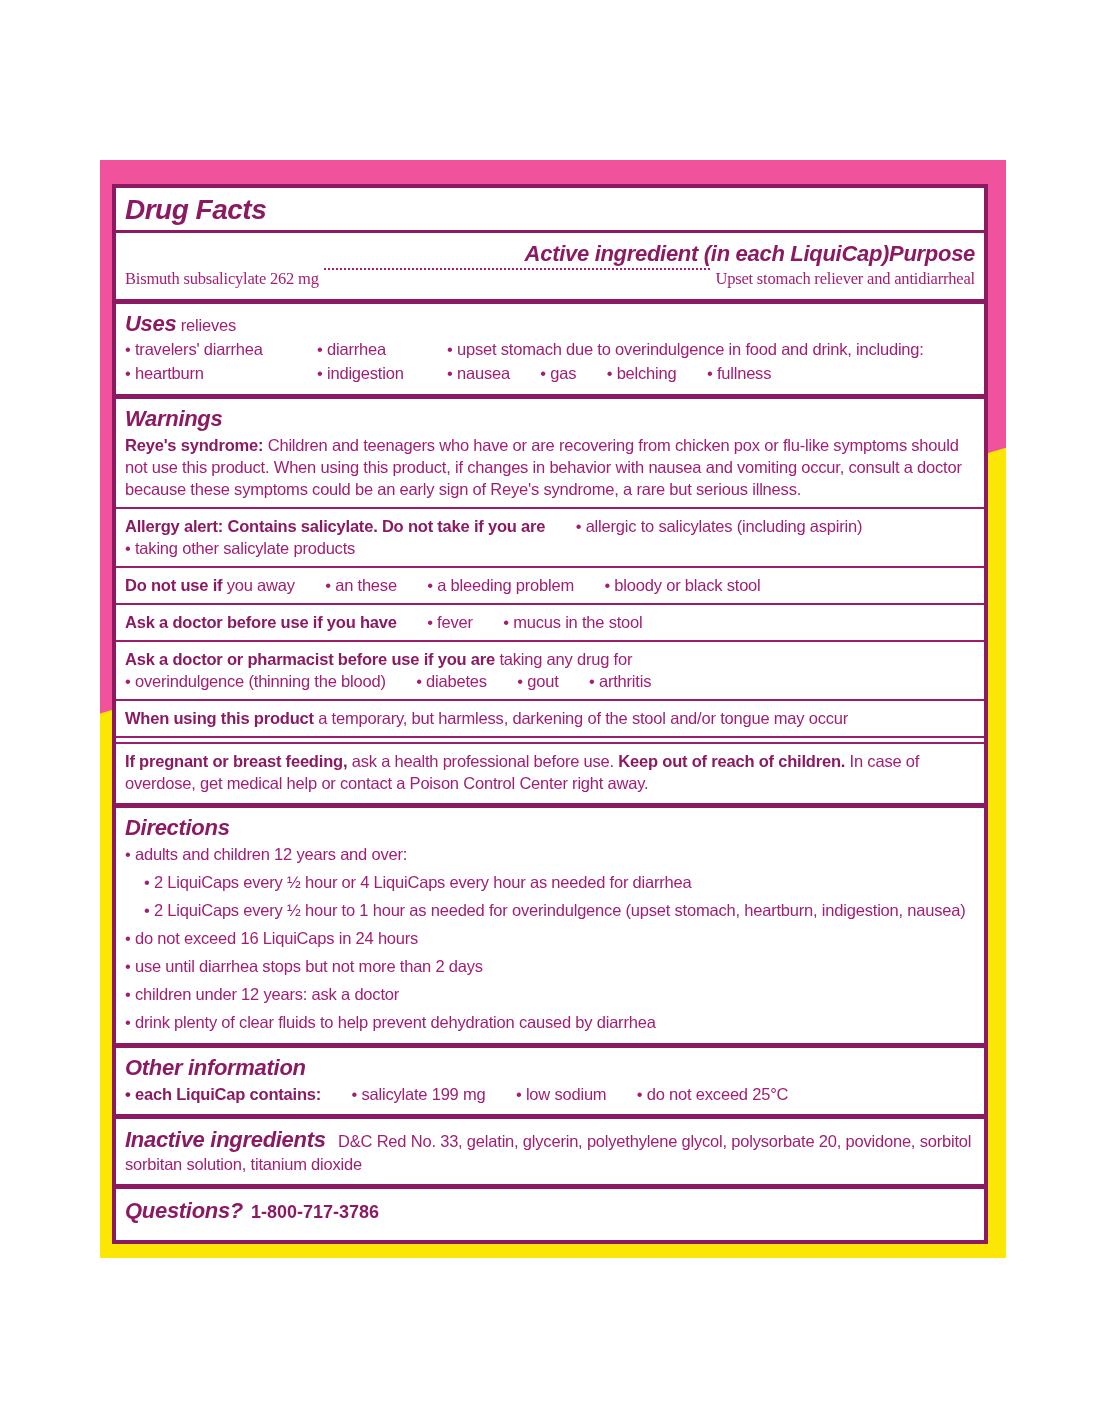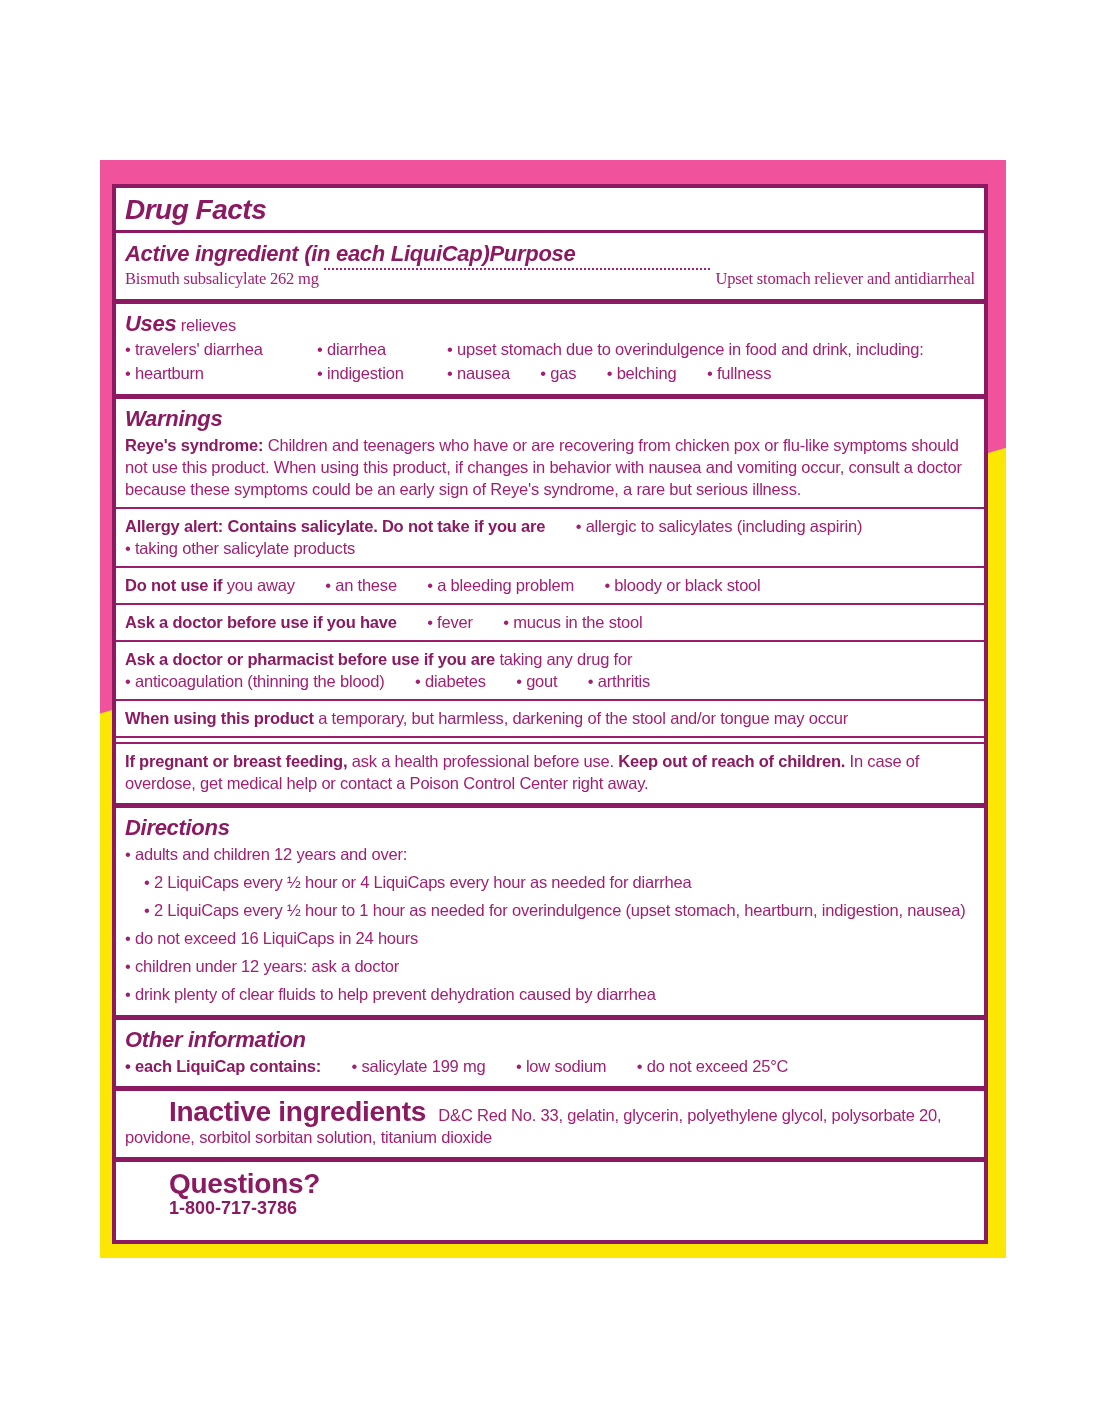--- a/index.html
+++ b/index.html
@@ -18,32 +18,32 @@
   h1{font-size:28px;line-height:32px;font-style:italic;font-weight:bold;color:var(--dark);
         margin:2px 0 4px;letter-spacing:-0.5px;}
   .h2{font-size:22px;line-height:27px;font-style:italic;font-weight:bold;color:var(--dark);
         display:inline-block;letter-spacing:-0.3px;}
   .rule{background:var(--dark);margin:4px -9px;}
   .rule.mid{height:3px;}
   .rule.thick{height:5px;margin:5px -9px;}
   .rule.thin{height:2px;margin:4px -9px;background:#9b1d6c;}
   p{margin:0;padding:2px 0 3px;}
   .b{font-weight:bold;color:var(--dark);}
-  .row-between{display:flex;justify-content:flex-start;align-items:baseline;padding-top:2px;}
+  .row-between{display:flex;justify-content:flex-end;align-items:baseline;padding-top:2px;}
   .dose-row{display:flex;align-items:flex-start;padding:1px 0 3px;font-family:Liberation Serif, serif;}
   .leader{flex:1;border-bottom:2.5px dotted var(--text);margin:0 5px 4px;min-width:40px;}
   .bi::before{content:"\2022\00a0";}
   .gap{margin-left:26px;}
   .uses-grid{display:grid;grid-template-columns:192px 130px 1fr;row-gap:2px;padding:1px 0 4px;}
   .dli{padding-left:14px;text-indent:-14px;margin:0 0 1px;}
   .dli.sub{margin-left:19px;}
-  .h-inline{font-size:28px;line-height:26px;font-weight:bold;color:var(--dark);
-        margin-right:8px;letter-spacing:-0.3px;margin-left:44px;}
+  .h-inline{font-size:22px;line-height:26px;font-style:italic;font-weight:bold;color:var(--dark);
+        margin-right:8px;letter-spacing:-0.3px;}
   .phone{font-weight:bold;font-size:18px;color:var(--dark);letter-spacing:0;}
-  .q-row{display:flex;align-items:baseline;padding:3px 0 2px;flex-direction:column;}
+  .q-row{display:flex;align-items:baseline;padding:3px 0 2px;}
   section{padding:1px 0;}
 </style>
 </head>
 <body>
 
 <div class="page">
   <div class="panel-bg">
     <div class="panel-yellow"></div>
   </div>
 
@@ -111,21 +111,21 @@
       <p>
         <span class="b">Ask a doctor before use if you have</span>
         <span class="bi gap">fever</span>
         <span class="bi gap">mucus in the stool</span>
       </p>
       <div class="rule thin"></div>
 
       <p>
         <span class="b">Ask a doctor or pharmacist before use if you are</span>
         <span>taking any drug for</span><br>
-        <span class="bi">anticoagulation (thinning the blood)</span>
+        <span class="bi">overindulgence (thinning the blood)</span>
         <span class="bi gap">diabetes</span>
         <span class="bi gap">gout</span>
         <span class="bi gap">arthritis</span>
       </p>
       <div class="rule thin"></div>
 
       <p>
         <span class="b">When using this product</span>
         <span>a temporary, but harmless, darkening of the stool and/or tongue may occur</span>
       </p>
@@ -141,20 +141,21 @@
       </p>
     </section>
     <div class="rule thick"></div>
 
     <section>
       <span class="h2">Directions</span>
       <p class="dli bi">adults and children 12 years and over:</p>
       <p class="dli bi sub">2 LiquiCaps every ½ hour or 4 LiquiCaps every hour as needed for diarrhea</p>
       <p class="dli bi sub">2 LiquiCaps every ½ hour to 1 hour as needed for overindulgence (upset stomach, heartburn, indigestion, nausea)</p>
       <p class="dli bi">do not exceed 16 LiquiCaps in 24 hours</p>
+      <p class="dli bi">use until diarrhea stops but not more than 2 days</p>
       <p class="dli bi">children under 12 years: ask a doctor</p>
       <p class="dli bi">drink plenty of clear fluids to help prevent dehydration caused by diarrhea</p>
     </section>
     <div class="rule thick"></div>
 
     <section>
       <span class="h2">Other information</span>
       <p>
         <span class="bi b">each LiquiCap contains:</span>
         <span class="bi gap">salicylate 199 mg</span>

